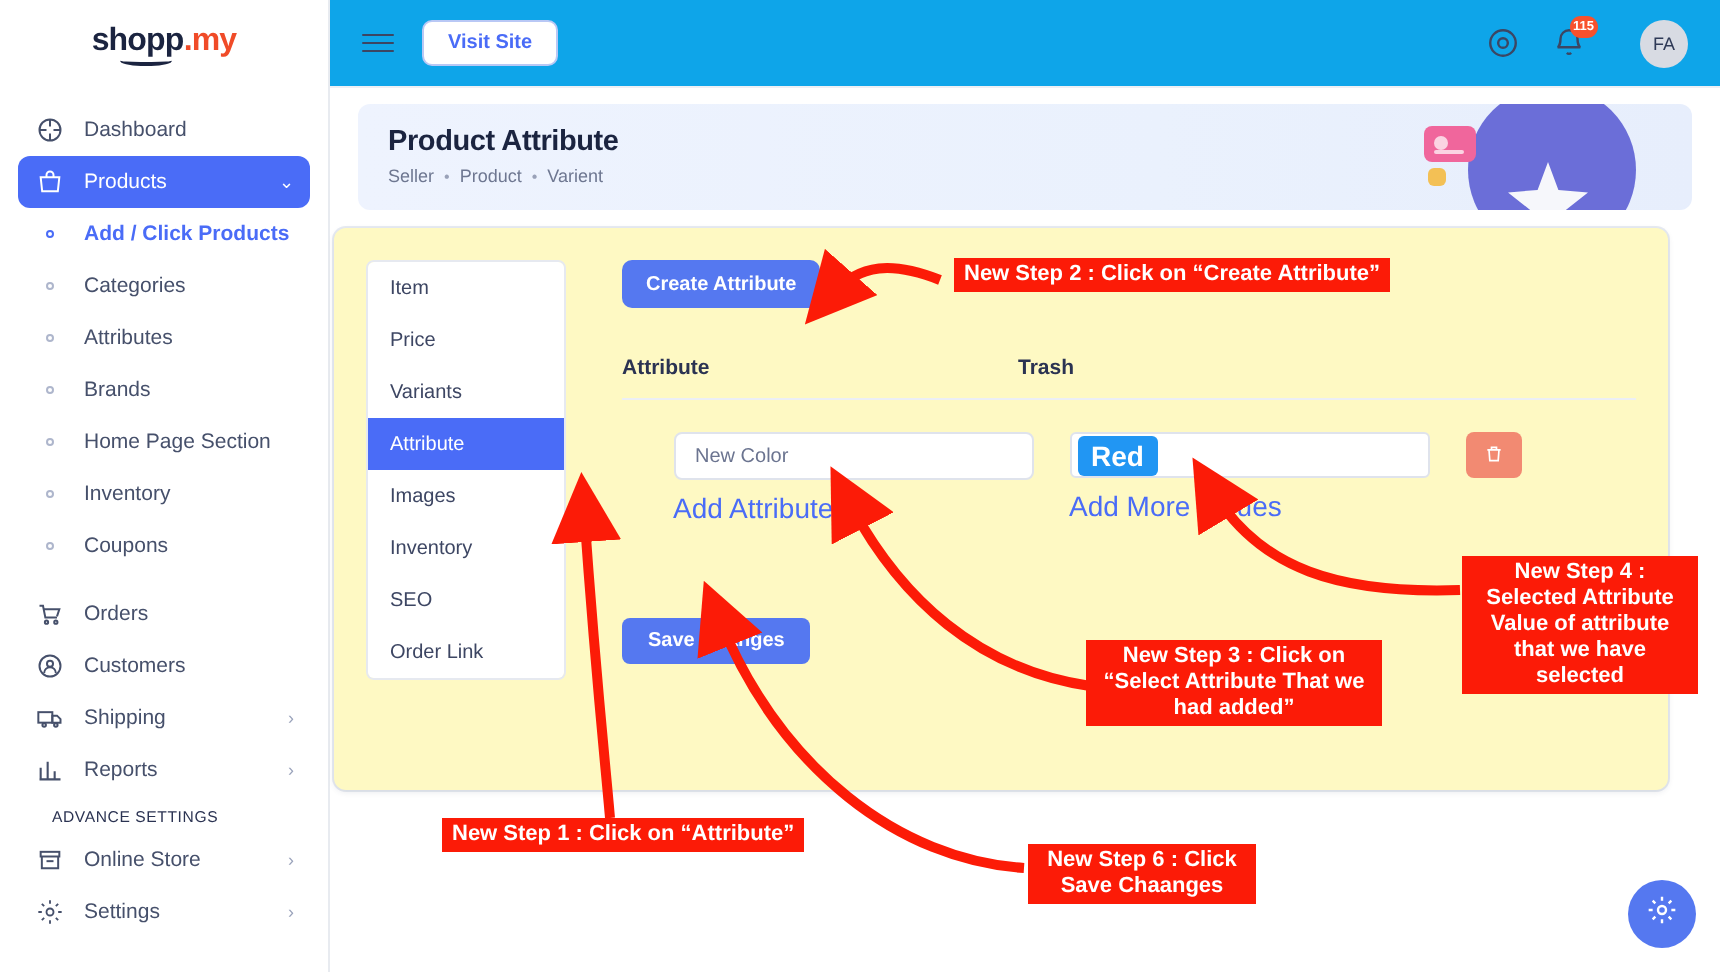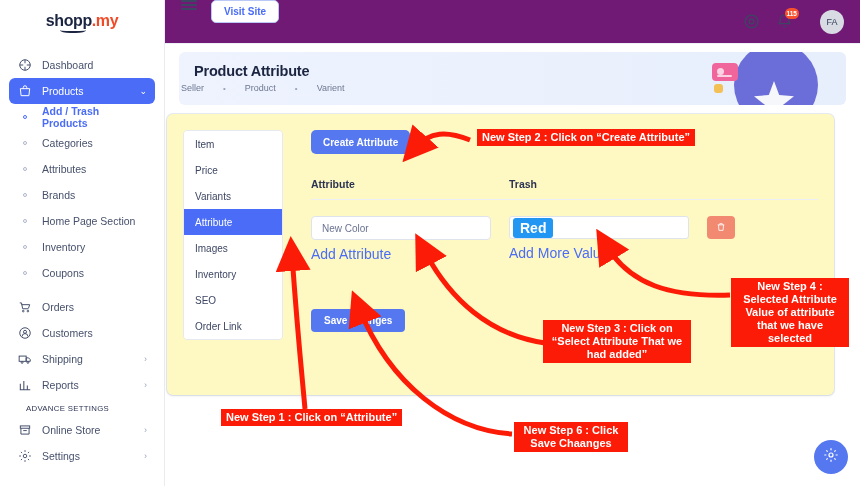--- a/index.html
+++ b/index.html
@@ -64,22 +64,22 @@
   .sub-item.sel .dot i { border-color: #4a6cf7; }
 
   .sec-title {
     padding: 6px 17px 4px 17px; font-size: 7.8px; font-weight: 400;
     letter-spacing: 0.3px; color: #2b3352; text-transform: uppercase;
   }
 
   
   .topbar {
     position: absolute; left: 165px; top: 0; width: 695px; height: 44px;
-    background: #701a75; border-bottom: 1px solid #edf0f5;
-    display: flex; padding: 0 16px;
+    background: #0ea5e9; border-bottom: 1px solid #edf0f5;
+    display: flex; align-items: center; padding: 16px 16px;
   }
   .hamb { width: 16px; display: flex; flex-direction: column; gap: 2.5px; cursor: pointer; }
   .hamb span { display: block; height: 1.6px; background: #3c4663; border-radius: 2px; }
   .visit-btn {
     margin-left: 14px; height: 23px; padding: 0 12px;
     border: 1px solid #b9c8f5; border-radius: 5px; background: #fff;
     color: #4a6cf7; font-size: 10px; font-weight: 600;
     display: flex; align-items: center; cursor: pointer;
     font-family: "Liberation Sans", sans-serif;
   }
@@ -104,21 +104,21 @@
     position: absolute; left: 165px; top: 44px; width: 695px; height: 442px;
     background: #ffffff;
   }
 
   .banner {
     position: absolute; left: 14px; top: 8px; width: 667px; height: 53px;
     background: linear-gradient(90deg,#eef3fe 0%,#eaf1fd 60%,#e7eefc 100%);
     border-radius: 6px; overflow: hidden;
   }
   .banner h1 { font-size: 14.5px; color: #1b2440; font-weight: 700; margin: 11px 0 0 15px; letter-spacing: -0.2px; }
-  .crumbs { margin: 4px 0 0 2px; font-size: 9px; color: #6e7791; display: flex; align-items: center; gap: 19px; }
+  .crumbs { margin: 4px 0 0 15px; font-size: 9px; color: #6e7791; display: flex; align-items: center; gap: 5px; }
   .crumbs .sep { font-size: 8px; color: #99a1b8; }
 
   .bnr-art { position: absolute; right: 24px; bottom: -22px; width: 112px; height: 76px; }
   .art-circle {
     position: absolute; right: 4px; bottom: 0; width: 84px; height: 84px;
     border-radius: 50%; background: #6b6ed8;
   }
   .art-star {
     position: absolute; right: 28px; bottom: 6px; width: 40px; height: 40px;
     background: #f6f7fb;
@@ -155,21 +155,21 @@
     cursor: pointer; font-family: "Liberation Sans", sans-serif;
   }
   .thead {
     display: flex; margin-top: 24px; padding-bottom: 9px;
     border-bottom: 1px solid #eceff5;
     font-size: 10.5px; font-weight: 700; color: #2b3352;
   }
   .col-attr { width: 198px; }
   .col-vals { width: 198px; }
   .col-trash { width: 60px; }
-  .trow { display: flex; align-items: flex-start; padding-top: 16px; }
+  .trow { display: flex; align-items: flex-start; padding-top: 16px; justify-content: center; }
   .inp {
     width: 180px; height: 24px; border: 1px solid #dfe3ec; border-radius: 4px;
     background: #fff; font-size: 10px; color: #3d4663; padding: 0 10px;
     font-family: "Liberation Sans", sans-serif; outline: none;
   }
   .inp::placeholder { color: #6b7490; }
   .vals-box {
     width: 180px; height: 23px; border: 1px solid #dfe3ec; border-radius: 3px;
     background: #fff; display: flex; align-items: center; padding: 0 3px;
   }
@@ -243,21 +243,21 @@
             </svg>
         </span>
         <span>Products</span>
         <span class="chev">⌄</span>
       </div>
 
       <div class="sub-item sel">
         <span class="dot">
             <i></i>
           </span>
-        <span>Add / Trash Products</span>
+        <span>Add / Click Products</span>
       </div>
       <div class="sub-item">
         <span class="dot">
             <i></i>
           </span>
         <span>Categories</span>
       </div>
       <div class="sub-item">
         <span class="dot">
             <i></i>

